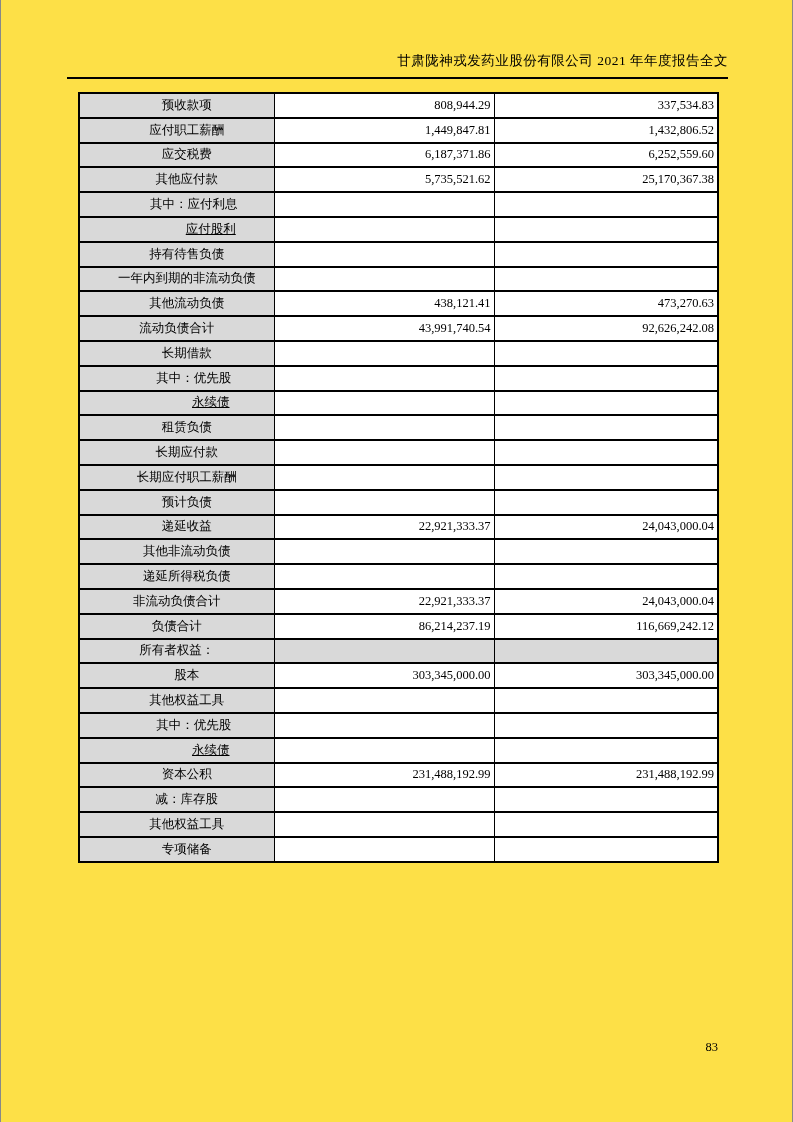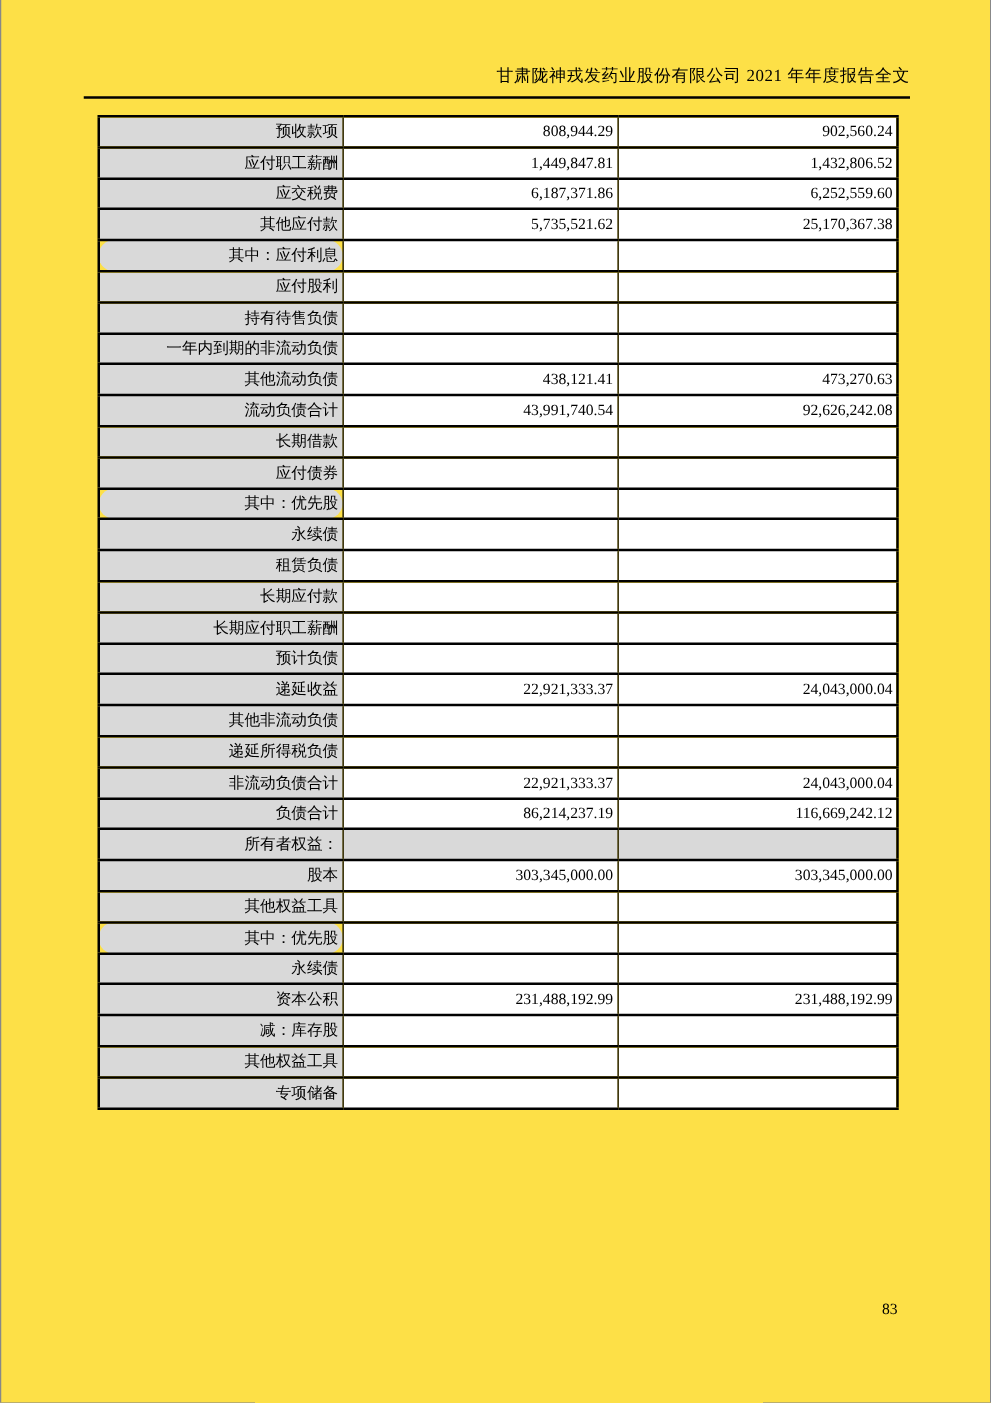--- a/index.html
+++ b/index.html
@@ -40,27 +40,27 @@
     border-bottom-width: 2px;
     height: 24.8px;
     padding: 0 3px;
     overflow: hidden;
     white-space: nowrap;
   }
   .fin-table { border: 2px solid #000000; }
   .col-label { width: 195px; }
   .col-v1 { width: 220px; }
   .col-v2 { width: 224px; }
-  td.label-cell { background: #d9d9d9; text-align: right; }
+  td.label-cell { background: #d9d9d9; text-align: center; }
   td.value-cell { background: #ffffff; text-align: right; }
   tr.section-row td { background: #d9d9d9; }
   .ind-0 { padding-left: 3px !important; }
   .ind-1 { padding-left: 23px !important; }
-  .ind-2 { padding-left: 37px !important; border-radius: 12px; }
-  .ind-3 { padding-left: 71px !important; }
+  .ind-2 { padding-left: 37px !important; }
+  .ind-3 { padding-left: 71px !important; text-decoration: underline; }
   .page-number {
     position: absolute;
     top: 1040px;
     right: 74px;
     font-size: 12.5px;
   }
 </style>
 </head>
 <body>
 
@@ -71,21 +71,21 @@
   <table class="fin-table">
     <colgroup>
       <col class="col-label">
       <col class="col-v1">
       <col class="col-v2">
     </colgroup>
     <tbody id="table-body">
         <tr>
           <td class="label-cell ind-1">预收款项</td>
           <td class="value-cell">808,944.29</td>
-          <td class="value-cell">902,560.24</td>
+          <td class="value-cell">337,534.83</td>
         </tr>
         <tr>
           <td class="label-cell ind-1">应付职工薪酬</td>
           <td class="value-cell">1,449,847.81</td>
           <td class="value-cell">1,432,806.52</td>
         </tr>
         <tr>
           <td class="label-cell ind-1">应交税费</td>
           <td class="value-cell">6,187,371.86</td>
           <td class="value-cell">6,252,559.60</td>
@@ -124,25 +124,20 @@
           <td class="label-cell ind-0">流动负债合计</td>
           <td class="value-cell">43,991,740.54</td>
           <td class="value-cell">92,626,242.08</td>
         </tr>
         <tr>
           <td class="label-cell ind-1">长期借款</td>
           <td class="value-cell"></td>
           <td class="value-cell"></td>
         </tr>
         <tr>
-          <td class="label-cell ind-1">应付债券</td>
-          <td class="value-cell"></td>
-          <td class="value-cell"></td>
-        </tr>
-        <tr>
           <td class="label-cell ind-2">其中：优先股</td>
           <td class="value-cell"></td>
           <td class="value-cell"></td>
         </tr>
         <tr>
           <td class="label-cell ind-3">永续债</td>
           <td class="value-cell"></td>
           <td class="value-cell"></td>
         </tr>
         <tr>

